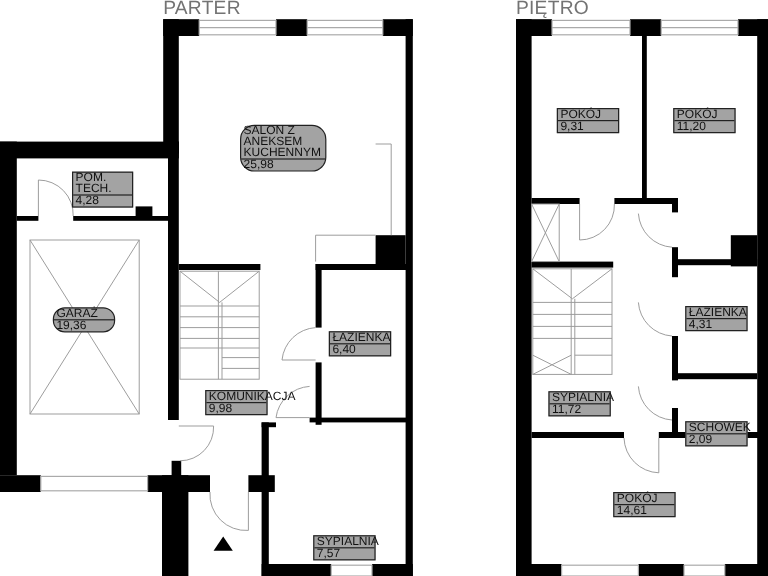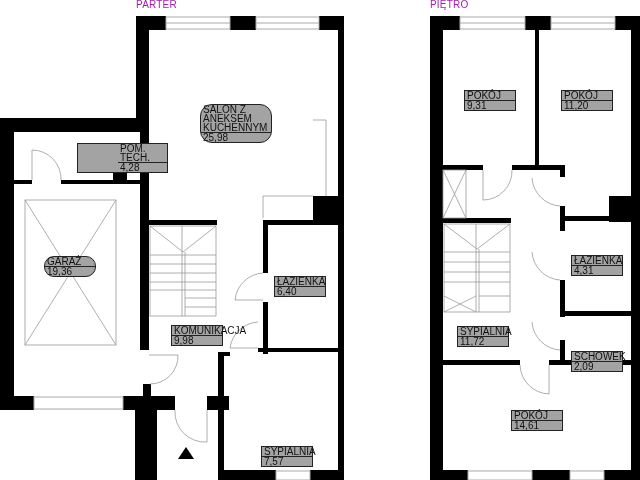--- a/index.html
+++ b/index.html
@@ -1,17 +1,17 @@
 <!DOCTYPE html>
 <html><head>
 <meta charset="utf-8">
 <style>
   html, body { margin: 0; padding: 0; background: #ffffff; }
   body { width: 640px; height: 480px; position: relative; overflow: hidden; font-family: "Liberation Sans", sans-serif; }
-  .plan-title { position: absolute; font-size: 10px; color: #a21caf; letter-spacing: 0.2px; }
+  .plan-title { position: absolute; font-size: 16px; color: #737373; letter-spacing: 0.2px; }
   svg.plan { position: absolute; left: 0; top: 0; }
   .room-label { position: absolute; border: 1px solid #222; background: #a3a3a3; font-size: 10px; line-height: 9px; color: #111; }
   .room-label .name { padding: 0 2px; border-bottom: 1px solid #222; white-space: pre-line; }
   .room-label .area { padding: 0 2px; }
 </style>
 </head>
 <body>
 
 <div class="plan-title" style="left:136px;top:-1px;">PARTER</div>
 <div class="plan-title" style="left:430px;top:-1px;">PIĘTRO</div>
@@ -161,21 +161,21 @@
     <path d="M532 322 A30 30 0 0 0 560 350"></path>
     <path d="M520 365 A30 30 0 0 0 549 394 L549 365"></path>
   </g>
 </svg>
 
 <div class="room-label" style="left:200px;top:104px;width:70px;border-radius:12px;">
   <div class="name">SALON Z ANEKSEM
 KUCHENNYM</div>
   <div class="area">25,98</div>
 </div>
-<div class="room-label" style="left:77px;top:143px;width:49px;padding-left:40px;">
+<div class="room-label" style="left:60px;top:143px;width:49px;">
   <div class="name">POM. TECH.</div>
   <div class="area">4,28</div>
 </div>
 <div class="room-label" style="left:44px;top:256px;width:50px;border-radius:10px;">
   <div class="name">GARAŻ</div>
   <div class="area">19,36</div>
 </div>
 <div class="room-label" style="left:274px;top:276px;width:50px;">
   <div class="name">ŁAZIENKA</div>
   <div class="area">6,40</div>

